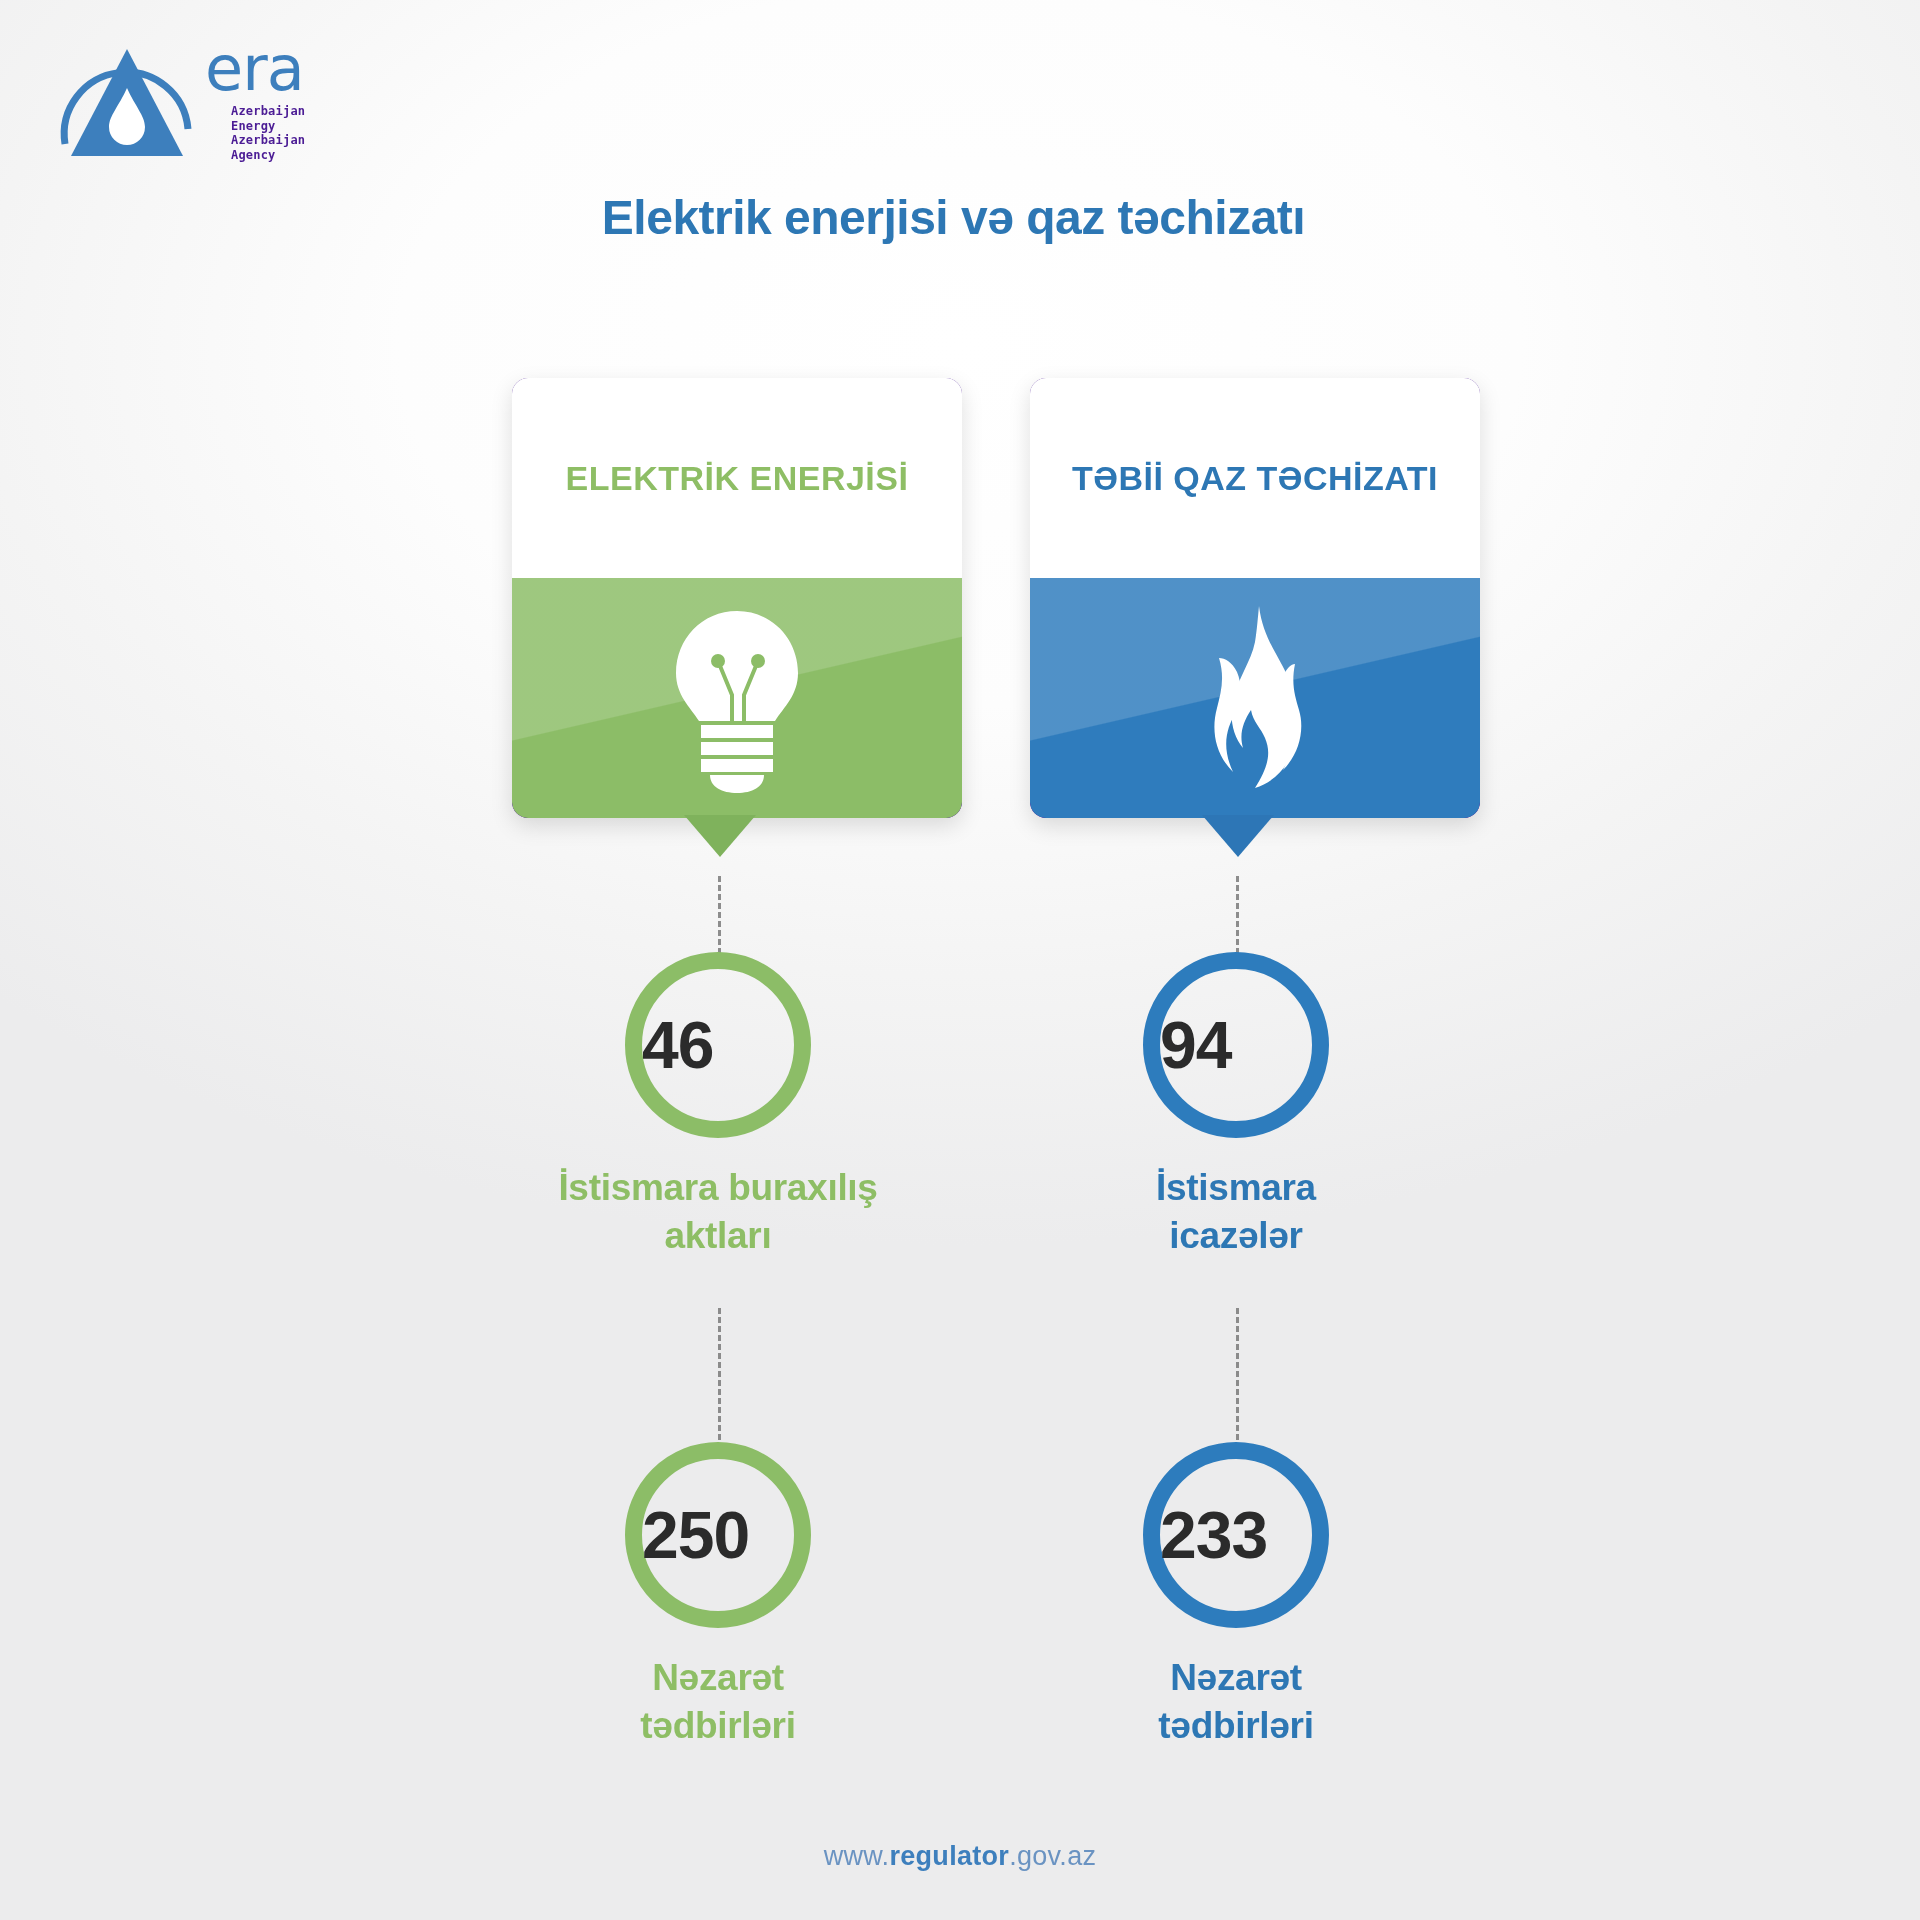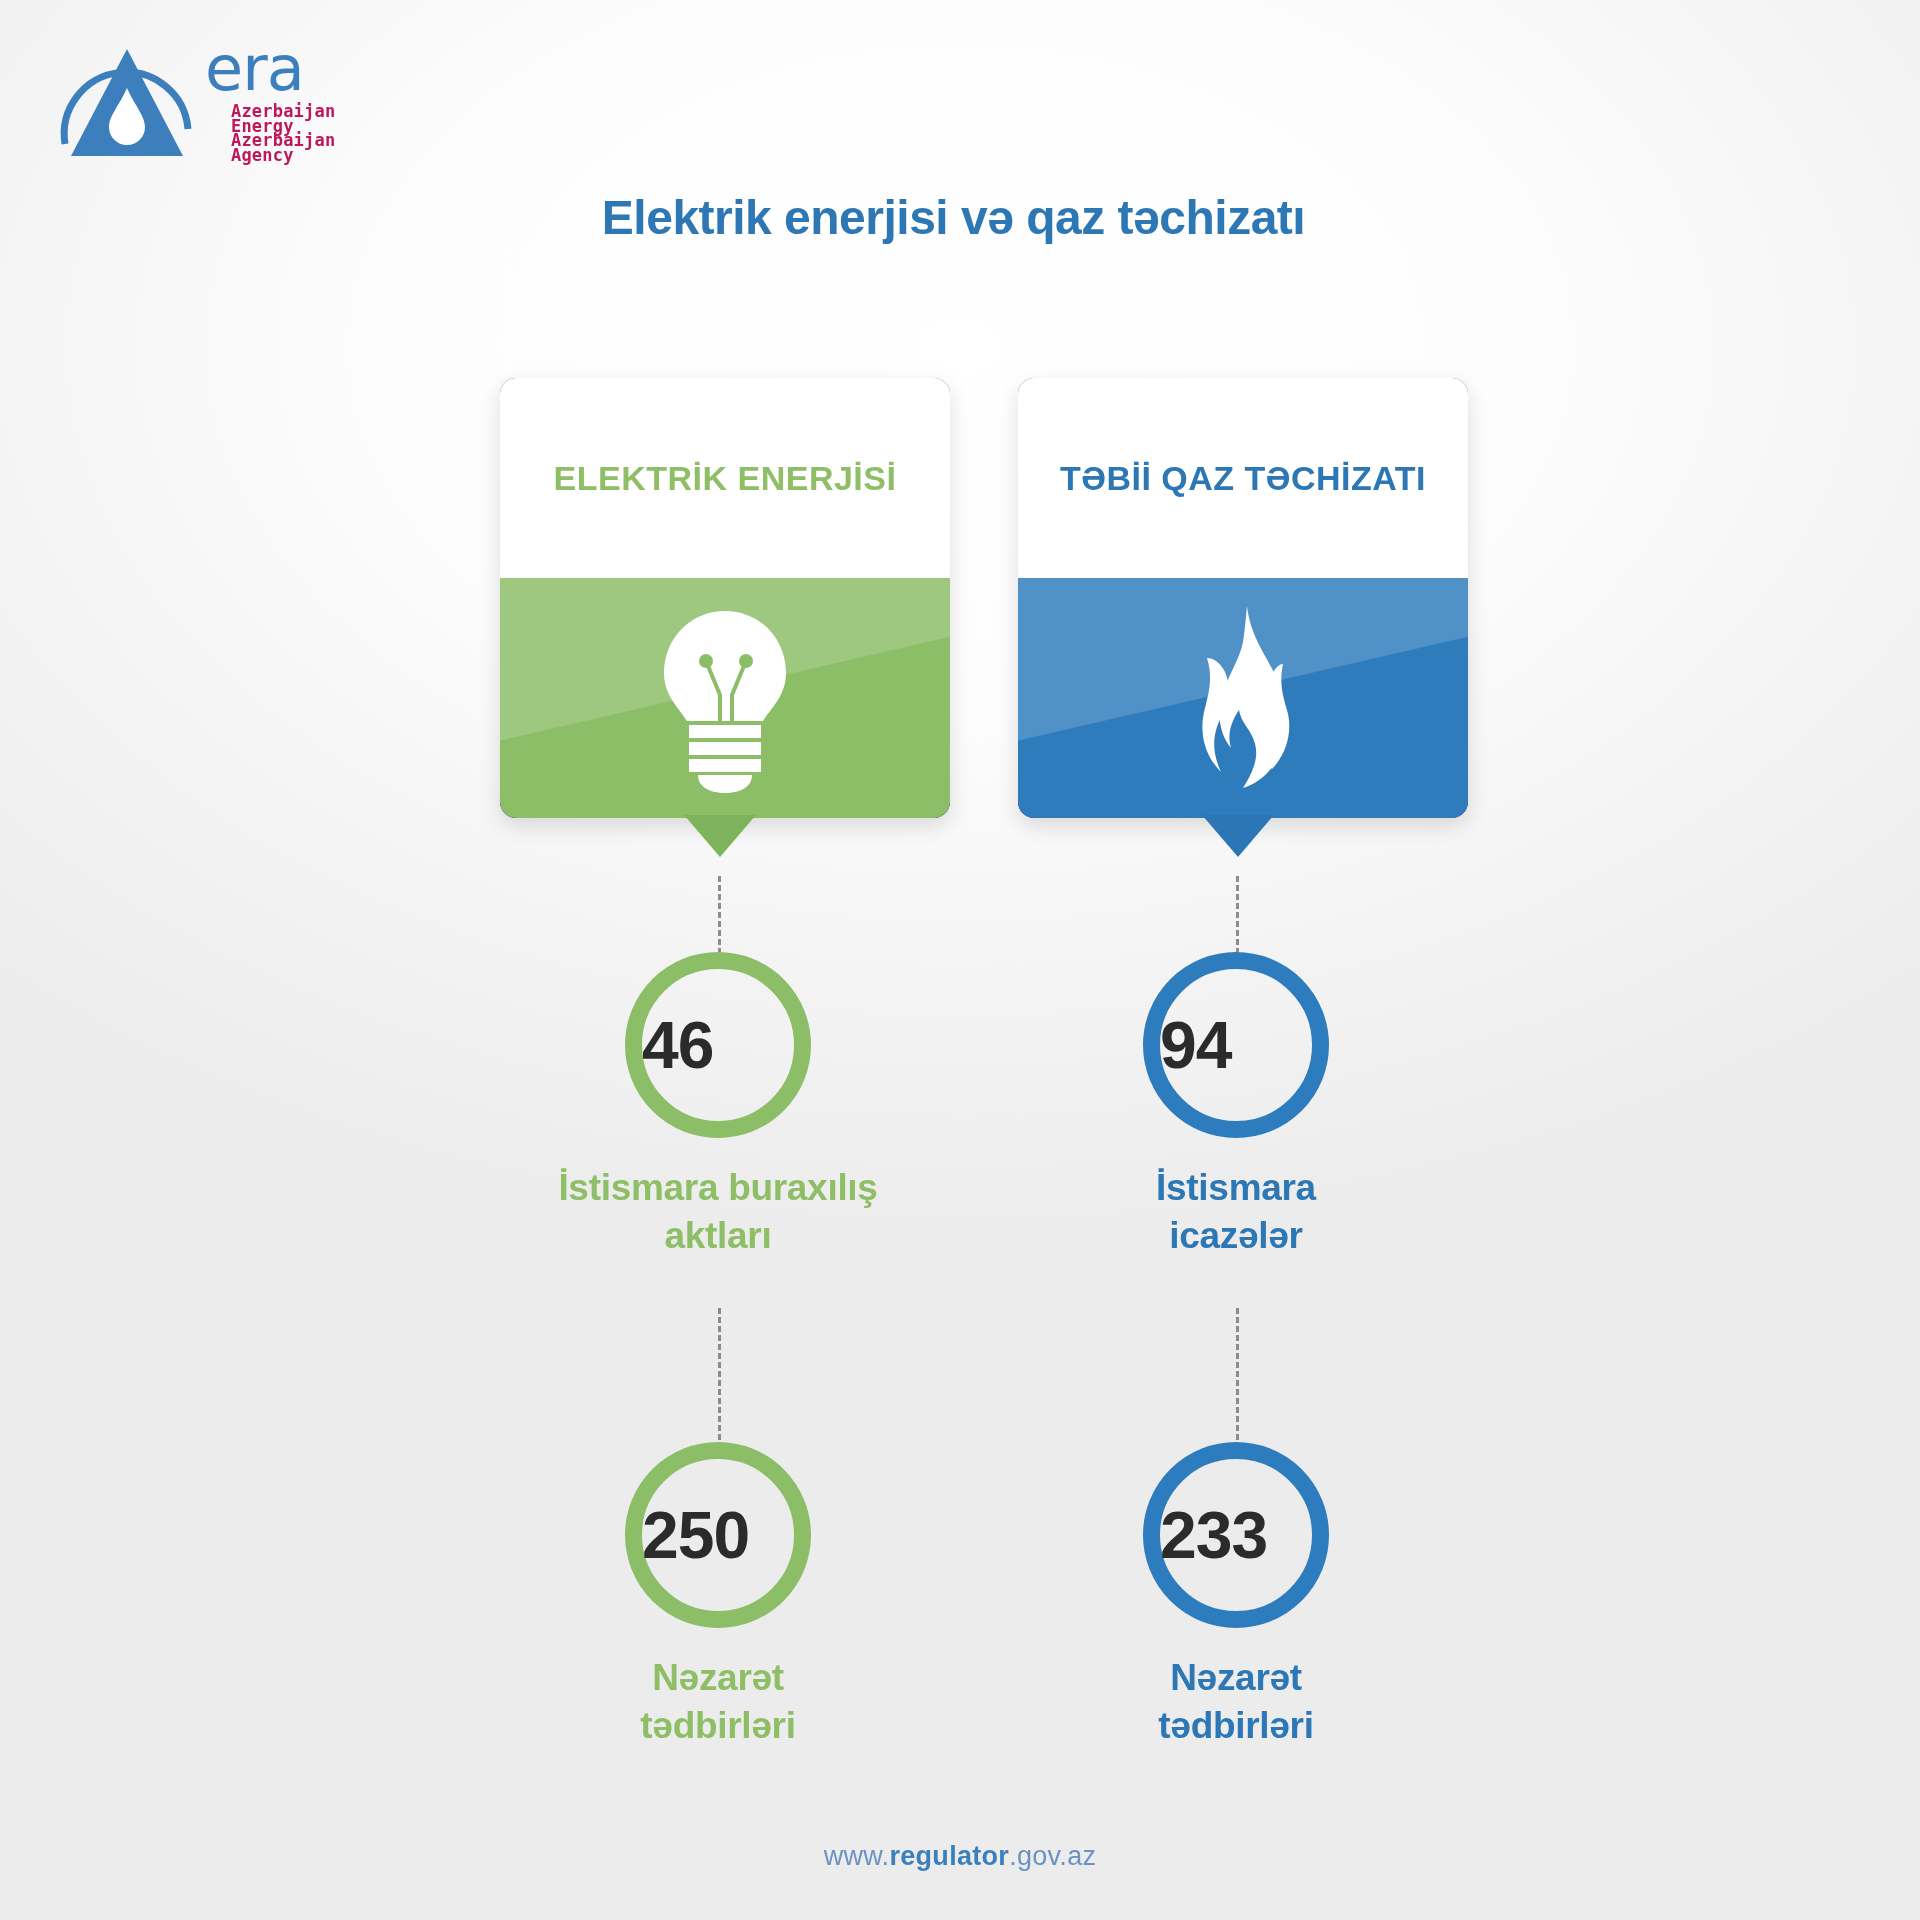--- a/index.html
+++ b/index.html
@@ -13,38 +13,38 @@
     position:relative;
   }
   .stage{position:absolute;inset:0;}
 
   
   .logo{position:absolute;left:55px;top:32px;width:300px;height:125px;}
   .logo-mark{position:absolute;left:0;top:0;}
   .logo-era{position:absolute;left:150px;top:6px;font-size:62px;color:#3d7fbd;
     font-family:"DejaVu Sans", sans-serif;letter-spacing:-1px;line-height:1;}
   .logo-lines{position:absolute;left:176px;top:72px;
-    font-family:"DejaVu Sans Mono", monospace;font-size:17px;line-height:14.5px;
-    color:#be185d;font-weight:700;letter-spacing:.2px;}
+    font-family:"DejaVu Sans Mono", monospace;font-size:12px;line-height:14.5px;
+    color:#4c1d95;font-weight:700;letter-spacing:.2px;}
 
   
   .title{
     position:absolute;left:0;right:13px;top:190px;text-align:center;
     font-size:48px;font-weight:bold;color:#2d77b4;letter-spacing:-.5px;
   }
 
   
   .card{
     position:absolute;top:378px;width:450px;height:495px;
   }
   .card-left{left:495px;}
   .card-right{left:1013px;}
 
   .card-body{
-    position:absolute;left:5px;top:0;width:100%;height:440px;
+    position:absolute;left:17px;top:0;width:100%;height:440px;
     background:#4c1d95;
     border-radius:16px 16px 16px 16px;
     box-shadow:0 8px 22px rgba(0,0,0,.13);
     overflow:hidden;
   }
   .card-head{
     position:absolute;left:0;top:0;width:100%;height:200px;
     background:#fff;display:flex;align-items:center;justify-content:center;
   }
   .card-head-text{

